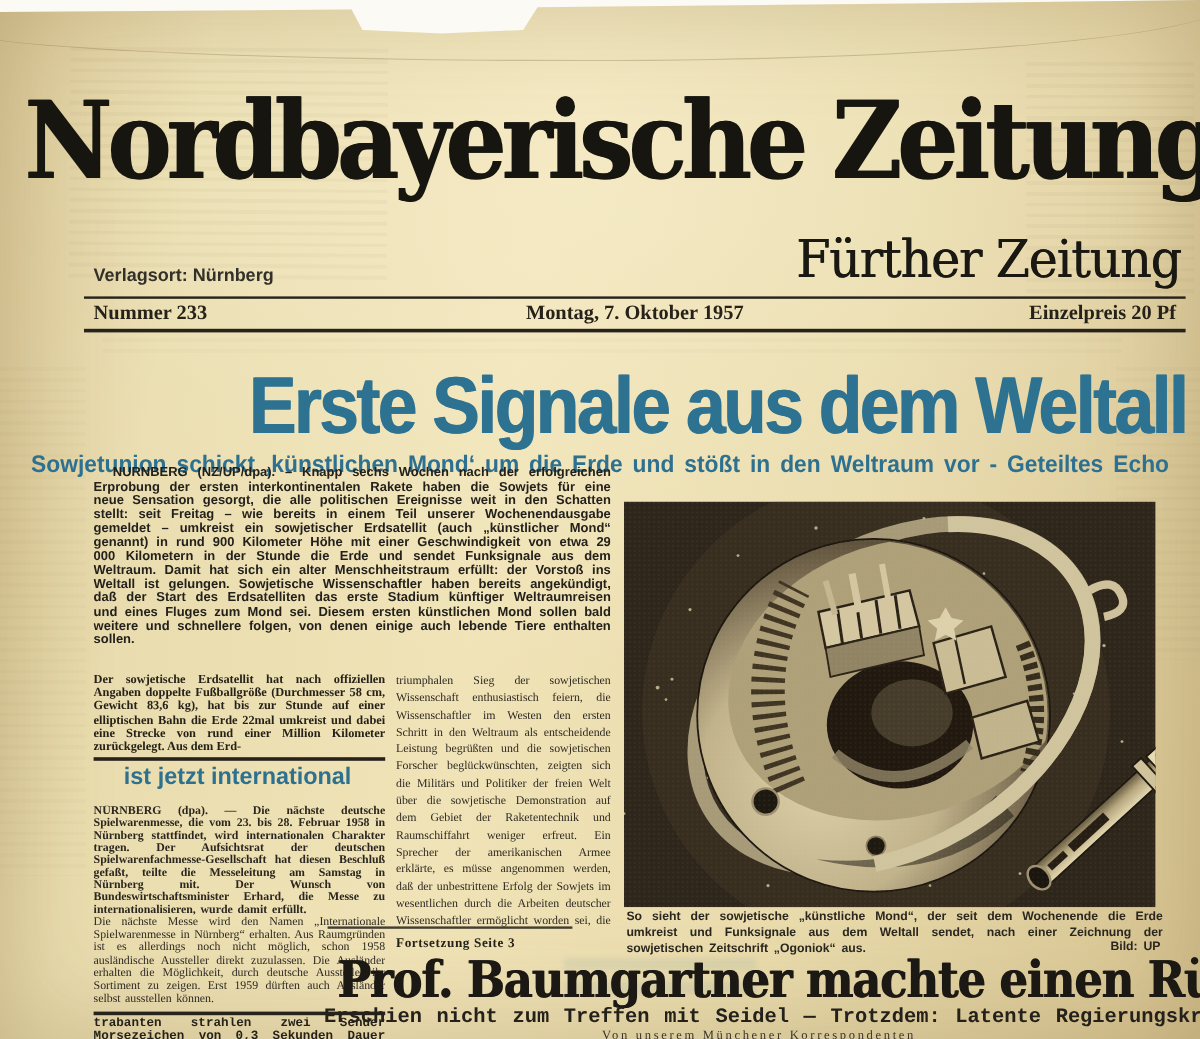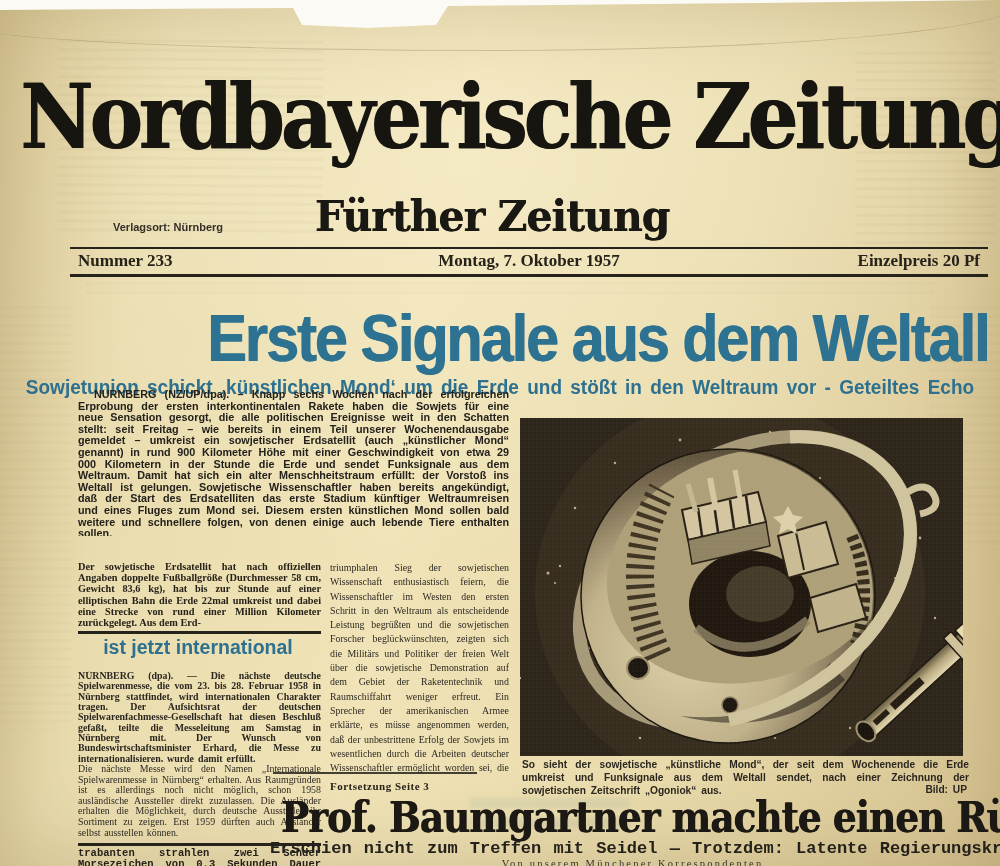--- a/index.html
+++ b/index.html
@@ -12,27 +12,27 @@
     box-shadow:inset 0 0 90px rgba(118,94,48,.28);
     clip-path:polygon(0 10px,293px 8px,302px 25px,368px 28px,436px 25px,448px 6px,760px 3px,1000px 0,1000px 866px,0 866px);}
   .crease{position:absolute;left:-4%;top:-62px;width:106%;height:112px;
     border-bottom:1px solid rgba(115,92,50,.40);
     border-radius:0 0 100% 100% / 0 0 95px 55px;opacity:.7;}
   .bleed{position:absolute;opacity:.55;filter:blur(.6px);pointer-events:none;
     background:repeating-linear-gradient(180deg,rgba(0,0,0,0) 0 6px,rgba(96,82,50,.065) 6px 9px);}
   .bleed-teal{position:absolute;filter:blur(2.2px);opacity:.5;
     background:repeating-linear-gradient(180deg,rgba(0,0,0,0) 0 10px,rgba(47,110,140,.16) 10px 20px);}
   .publisher{position:absolute;left:78px;top:221px;font-family:"Liberation Sans",sans-serif;
-    font-weight:bold;font-size:11px;color:#33302a;margin-left:35px;}
+    font-weight:bold;font-size:15px;color:#33302a;}
   .masthead{position:absolute;left:0;right:0;top:64px;text-align:center;white-space:nowrap;
     font-family:"DejaVu Serif",serif;font-weight:bold;color:#17150f;padding-left:20px;}
   .masthead .main{font-size:80px;letter-spacing:-4px;display:inline-block;
     transform:scale(1.0,1.12);transform-origin:center top;text-shadow:1px 0 0 #17150f;}
-  .masthead-sub{position:absolute;left:0;right:16px;top:192px;text-align:center;white-space:nowrap;
-    font-family:"DejaVu Serif",serif;font-weight:bold;color:#1a1812;}
+  .masthead-sub{position:absolute;left:0;right:16px;top:192px;text-align:right;white-space:nowrap;
+    font-family:"DejaVu Serif",serif;font-weight:normal;color:#1a1812;}
   .masthead-sub .sub{font-size:41px;letter-spacing:-1px;display:inline-block;transform:scaleY(1.06);
     text-shadow:.5px 0 0 #1a1812;}
   .dateline{position:absolute;left:70px;right:12px;top:247px;height:25px;
     border-top:2px solid #26221c;border-bottom:3px solid #26221c;
     font-family:"Liberation Serif",serif;font-weight:bold;font-size:17px;color:#262219;}
   .dateline .issue{position:absolute;left:8px;top:2px;}
   .dateline .date{position:absolute;left:0;right:0;top:2px;text-align:center;}
   .dateline .price{position:absolute;right:8px;top:2px;}
   .headline{position:absolute;left:55px;right:0;top:299px;text-align:right;white-space:nowrap;color:#2e7291;
     font-family:"Liberation Sans",sans-serif;font-weight:800;}

